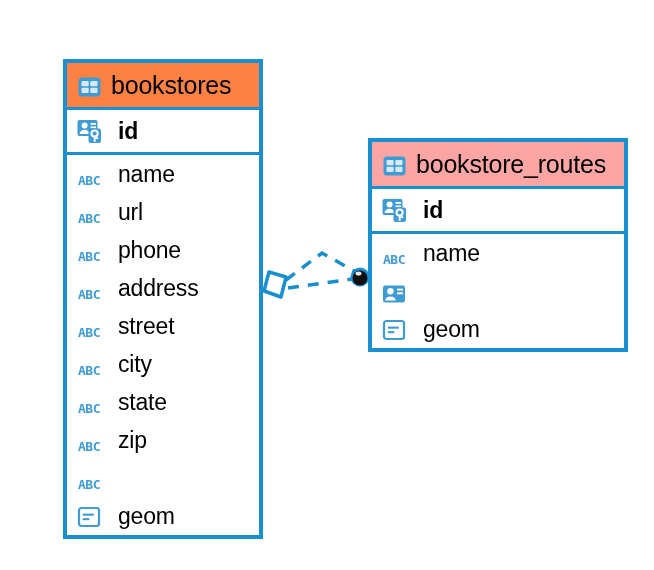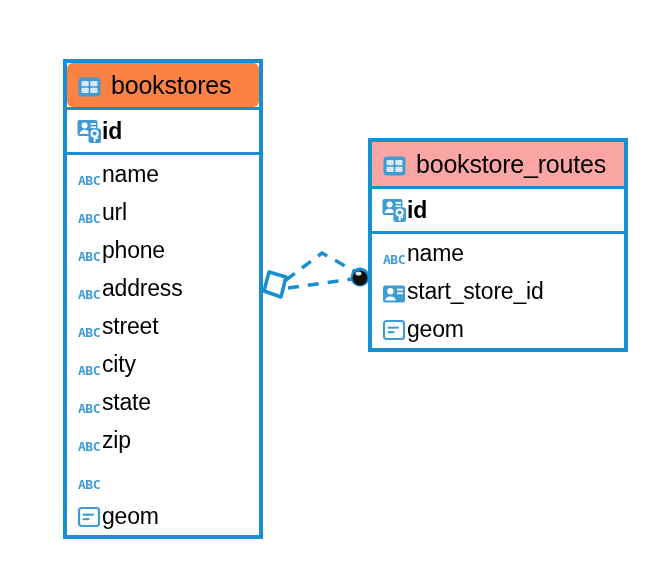--- a/index.html
+++ b/index.html
@@ -28,21 +28,21 @@
     background: #ffffff;
   }
 
   .entity-header {
     display: flex;
     align-items: center;
     box-sizing: border-box;
     height: 44px;
     padding-left: 9px;
   }
-  .entity-header.orange { background: #fb8243; border-radius: 6px; }
+  .entity-header.orange { background: #fb8243; }
   .entity-header.gray   { background: #fca5a5; }
 
   .entity-title {
     font-size: 25px;
     color: #000000;
     margin-left: 9px;
     white-space: nowrap;
     letter-spacing: -0.2px;
   }
 
@@ -56,21 +56,21 @@
     align-items: center;
     height: 38px;
     padding-left: 9px;
     box-sizing: border-box;
   }
   .field-row.pk { height: 42px; }
 
   .field-name {
     font-size: 23px;
     color: #000000;
-    margin-left: 0;
+    margin-left: 16px;
     white-space: nowrap;
     letter-spacing: -0.2px;
   }
   .field-name.bold { font-weight: bold; }
 
   .icon-wrap {
     flex: 0 0 auto;
     display: flex;
     align-items: flex-end;
     justify-content: center;
@@ -275,21 +275,20 @@
       <div class="field-row">
         <span class="icon-wrap">
           <svg width="24" height="20" viewBox="0 0 24 20" xmlns="http://www.w3.org/2000/svg">
             <rect x="1" y="1.5" width="22" height="17" rx="2.2" fill="#3e9bd4"></rect>
             <circle cx="8.4" cy="7.2" r="3.2" fill="#ffffff"></circle>
             <path d="M 3.1 16.4 a 5.4 4.6 0 0 1 10.7 0 Z" fill="#ffffff"></path>
             <rect x="15.1" y="4.6" width="5.8" height="2" fill="#ffffff"></rect>
             <rect x="15.1" y="8.3" width="5.8" height="2" fill="#ffffff"></rect>
           </svg>
         </span>
-        <span class="field-name">start_store_id</span>
       </div>
 
 
       <div class="field-row">
         <span class="icon-wrap">
           <svg width="24" height="24" viewBox="0 0 24 24" xmlns="http://www.w3.org/2000/svg">
             <rect x="2" y="3" width="20" height="18" rx="2.5" ry="2.5" fill="#ffffff" stroke="#3e9bd4" stroke-width="2.2"></rect>
             <rect x="5.8" y="8.6" width="11" height="2.1" fill="#3e9bd4"></rect>
             <rect x="5.8" y="13.1" width="6.5" height="2.1" fill="#3e9bd4"></rect>
           </svg>

